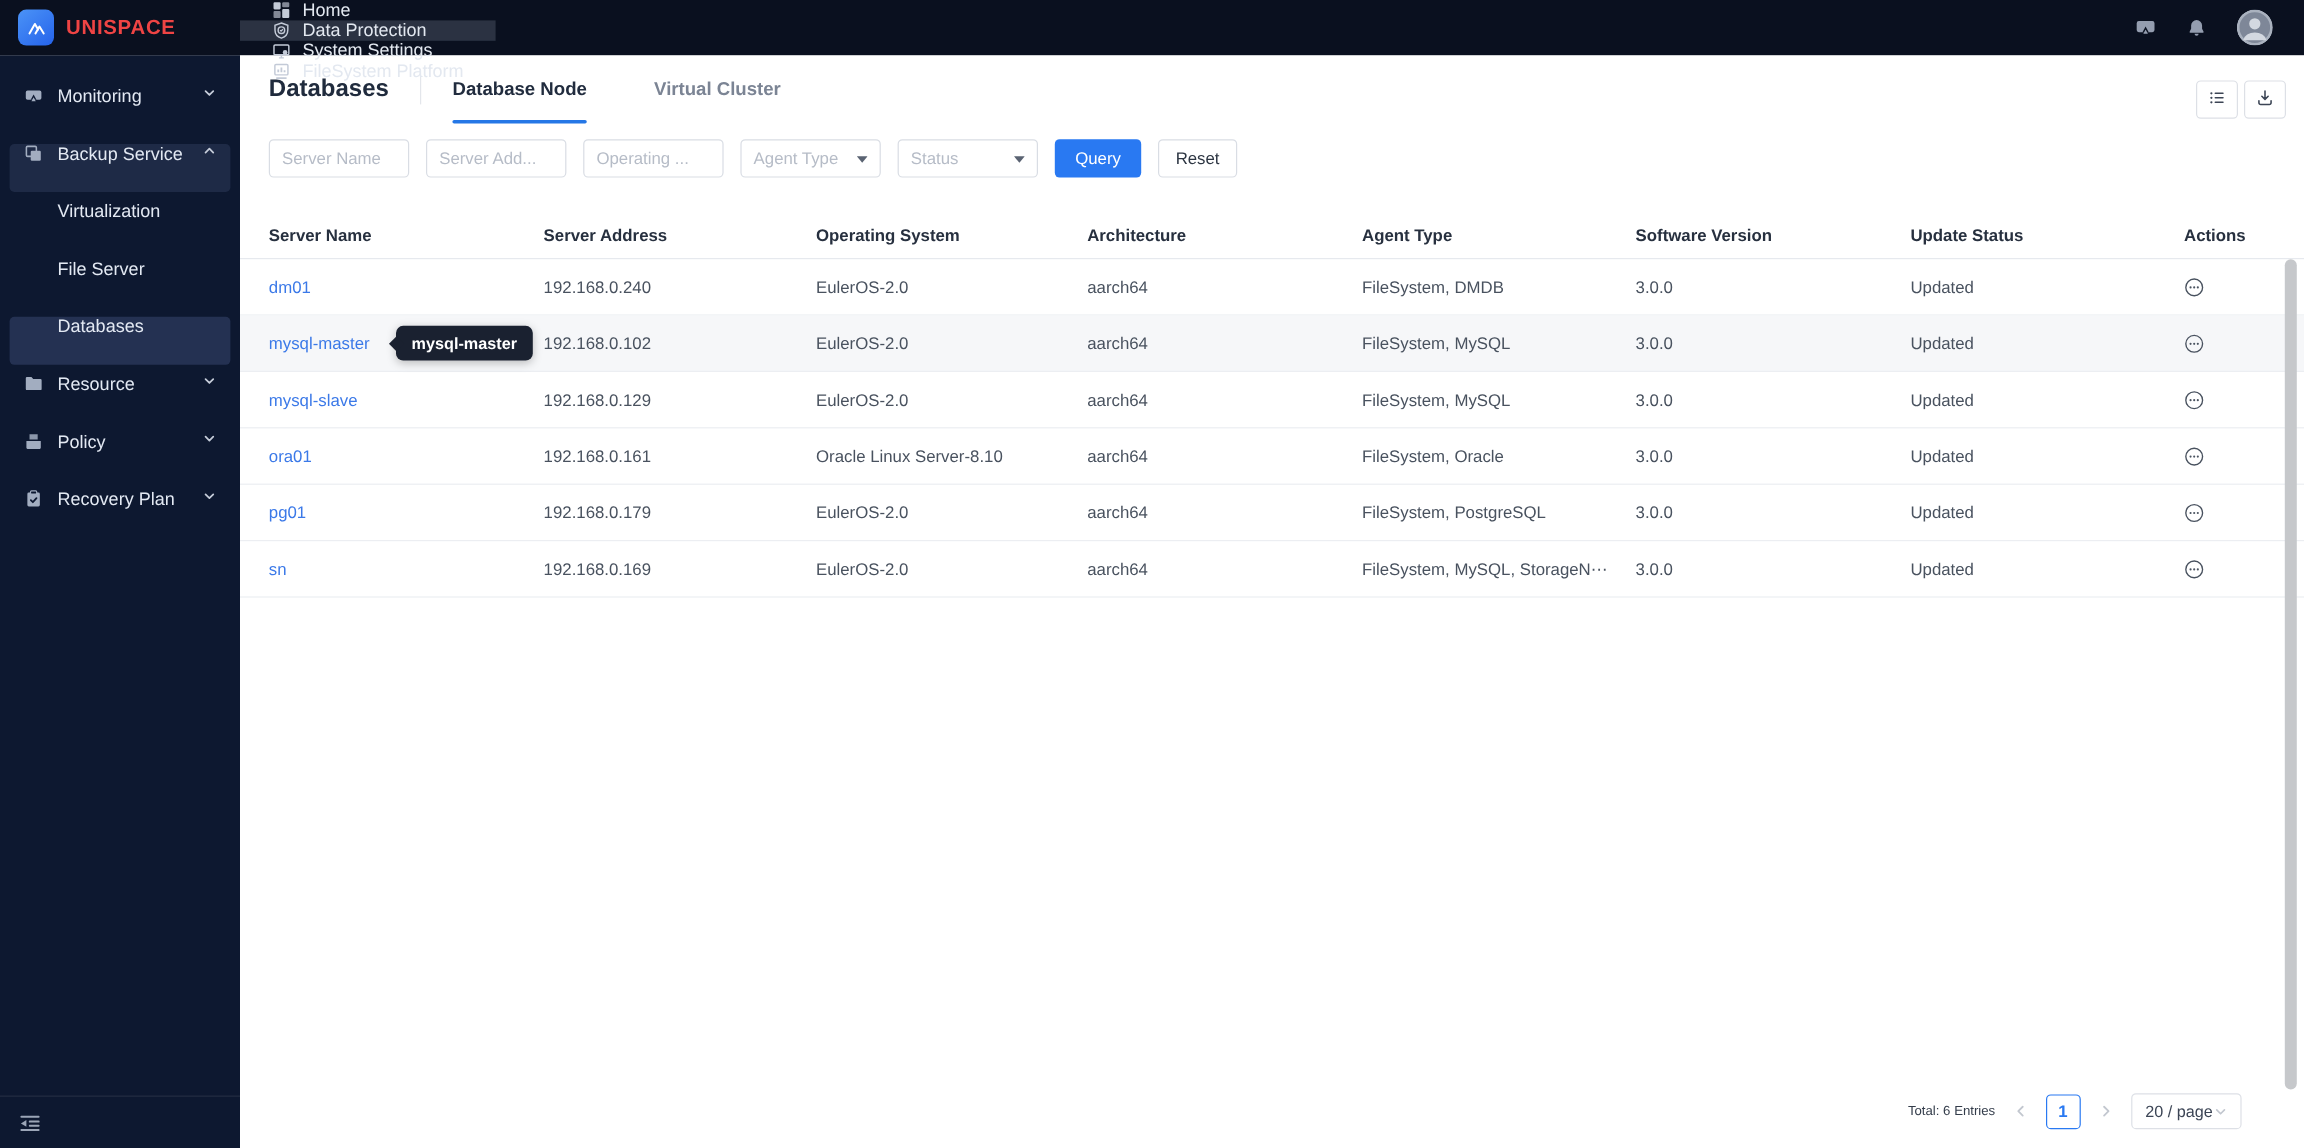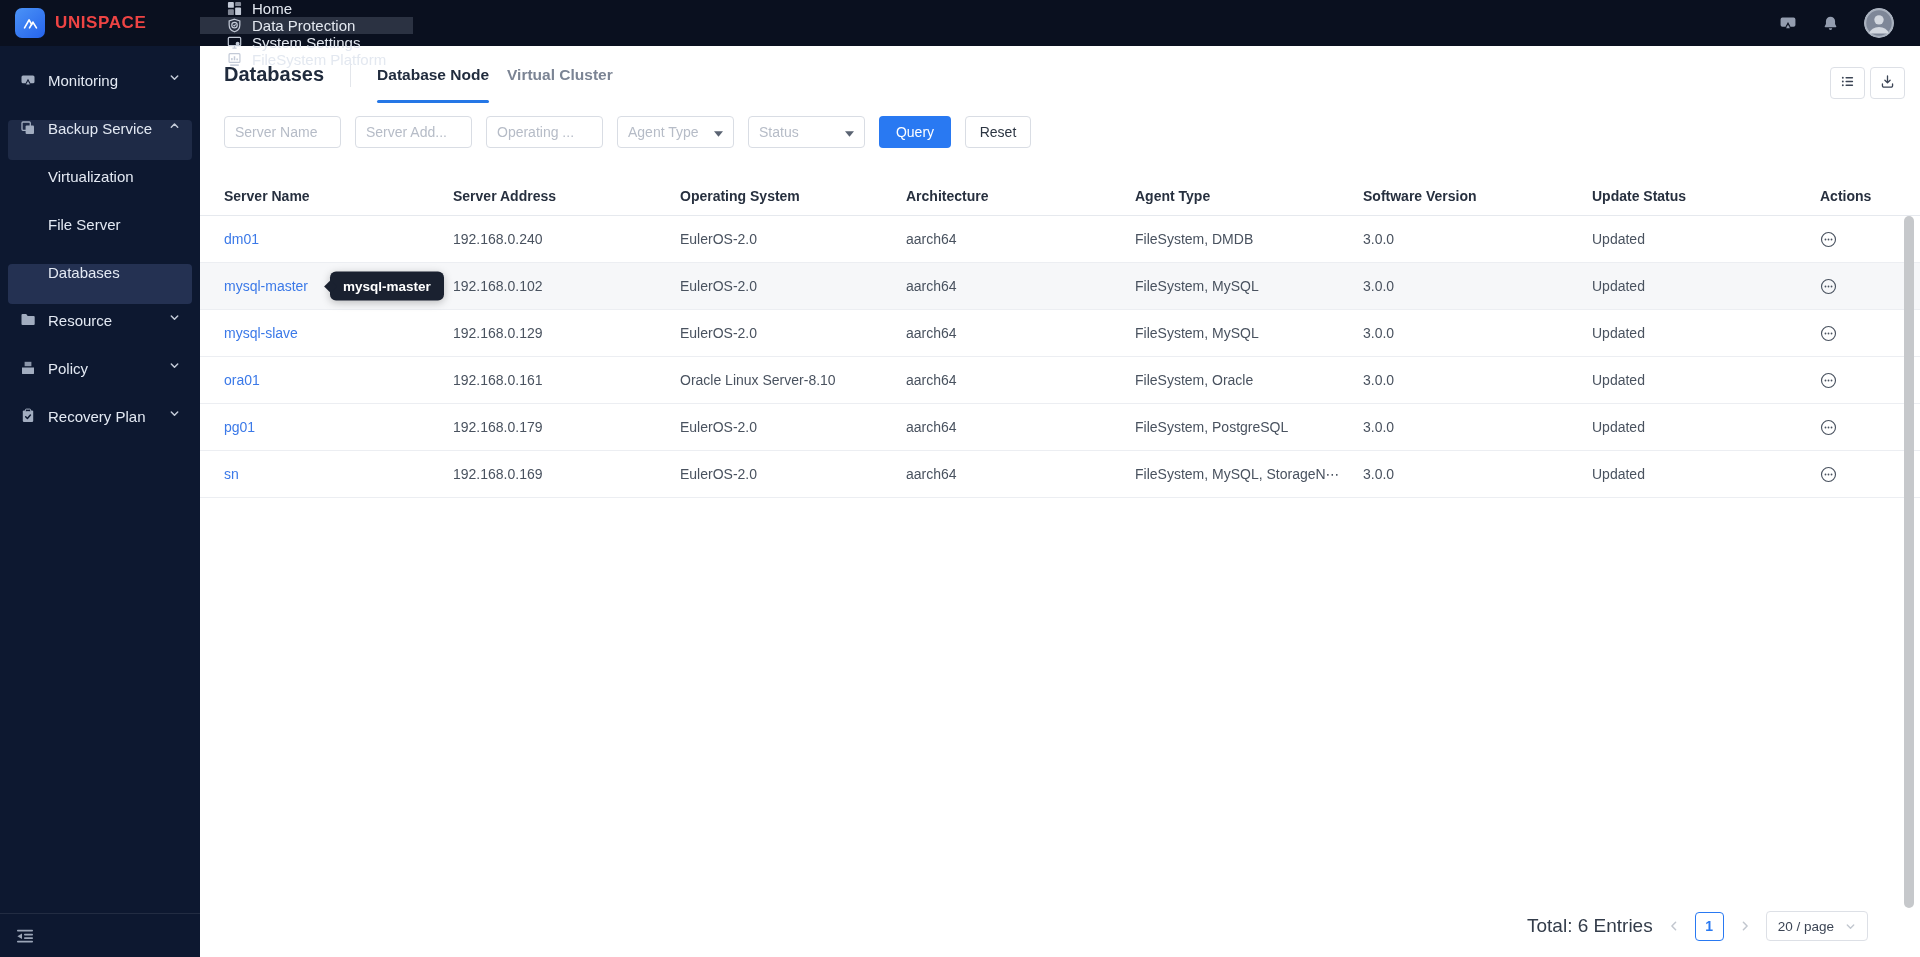--- a/index.html
+++ b/index.html
@@ -42,21 +42,21 @@
     border-top:1px solid rgba(255,255,255,.09); display:flex; align-items:center;
     padding-left:16px; color:#9ba5b7; }
   .side-footer .collapse { display:flex; cursor:pointer; }
 
   
   .main { position:absolute; top:46px; left:200px; width:1720px; height:911px; background:#fff; }
 
   .page-header { position:relative; height:57px; display:flex; align-items:center; padding:0 24px; }
   .page-title { font-size:20px; font-weight:700; color:#202b3d; }
   .vdiv { width:1px; height:24px; background:#e3e6eb; margin:0 26px; }
-  .tabs { display:flex; gap:18px; height:100%; align-items:center; }
+  .tabs { display:flex; gap:56px; height:100%; align-items:center; }
   .tab { position:relative; height:100%; display:flex; align-items:center;
     font-size:15.5px; font-weight:600; color:#7b8494; cursor:pointer; }
   .tab.active { color:#212c3e; }
   .tab.active::after { content:""; position:absolute; left:0; right:0; bottom:0;
     height:3px; border-radius:2px; background:#2577e6; }
   .toolbar { position:absolute; right:15px; top:21px; display:flex; gap:5px; }
   .tool-btn { width:35px; height:32px; border:1px solid #dde0e6; border-radius:4px;
     background:#fff; display:flex; align-items:center; justify-content:center;
     color:#3c4555; cursor:pointer; }
 
@@ -92,27 +92,27 @@
     padding:7px 13px; border-radius:6px; white-space:nowrap; z-index:15;
     box-shadow:0 2px 8px rgba(0,0,0,.25); }
   .tooltip-arrow { position:absolute; left:-4px; top:50%; width:9px; height:9px;
     background:#1a2130; transform:translateY(-50%) rotate(45deg); }
 
   .scroll-thumb { position:absolute; right:6px; top:170px; width:10px; height:692px;
     background:#c6c8cb; border-radius:5px; cursor:grab; }
 
   .pagination { position:absolute; right:52px; bottom:16px; display:flex;
     align-items:center; gap:15px; }
-  .pg-total { font-size:19px; color:#333c4a; }
+  .pg-total { font-size:11px; color:#333c4a; }
   .pg-arrow { display:flex; color:#c2c7cf; cursor:pointer; }
   .pg-page { width:29px; height:29px; border:1px solid #2979f2; border-radius:4px;
     color:#2979f2; font-size:14px; font-weight:700; display:flex; align-items:center;
     justify-content:center; cursor:pointer; }
   .pg-size { height:30px; padding:0 11px; border:1px solid #dde0e6; border-radius:4px;
-    display:flex; align-items:center; gap:11px; cursor:pointer; }
+    display:flex; align-items:center; gap:1px; cursor:pointer; }
   .pg-size span { font-size:13.5px; color:#3c4555; }
   .pg-size .pgchev { display:flex; color:#c2c7cf; }
 </style>
 </head>
 <body>
 
 <div class="app">
 
   <header class="topbar">
     <div class="brand">

